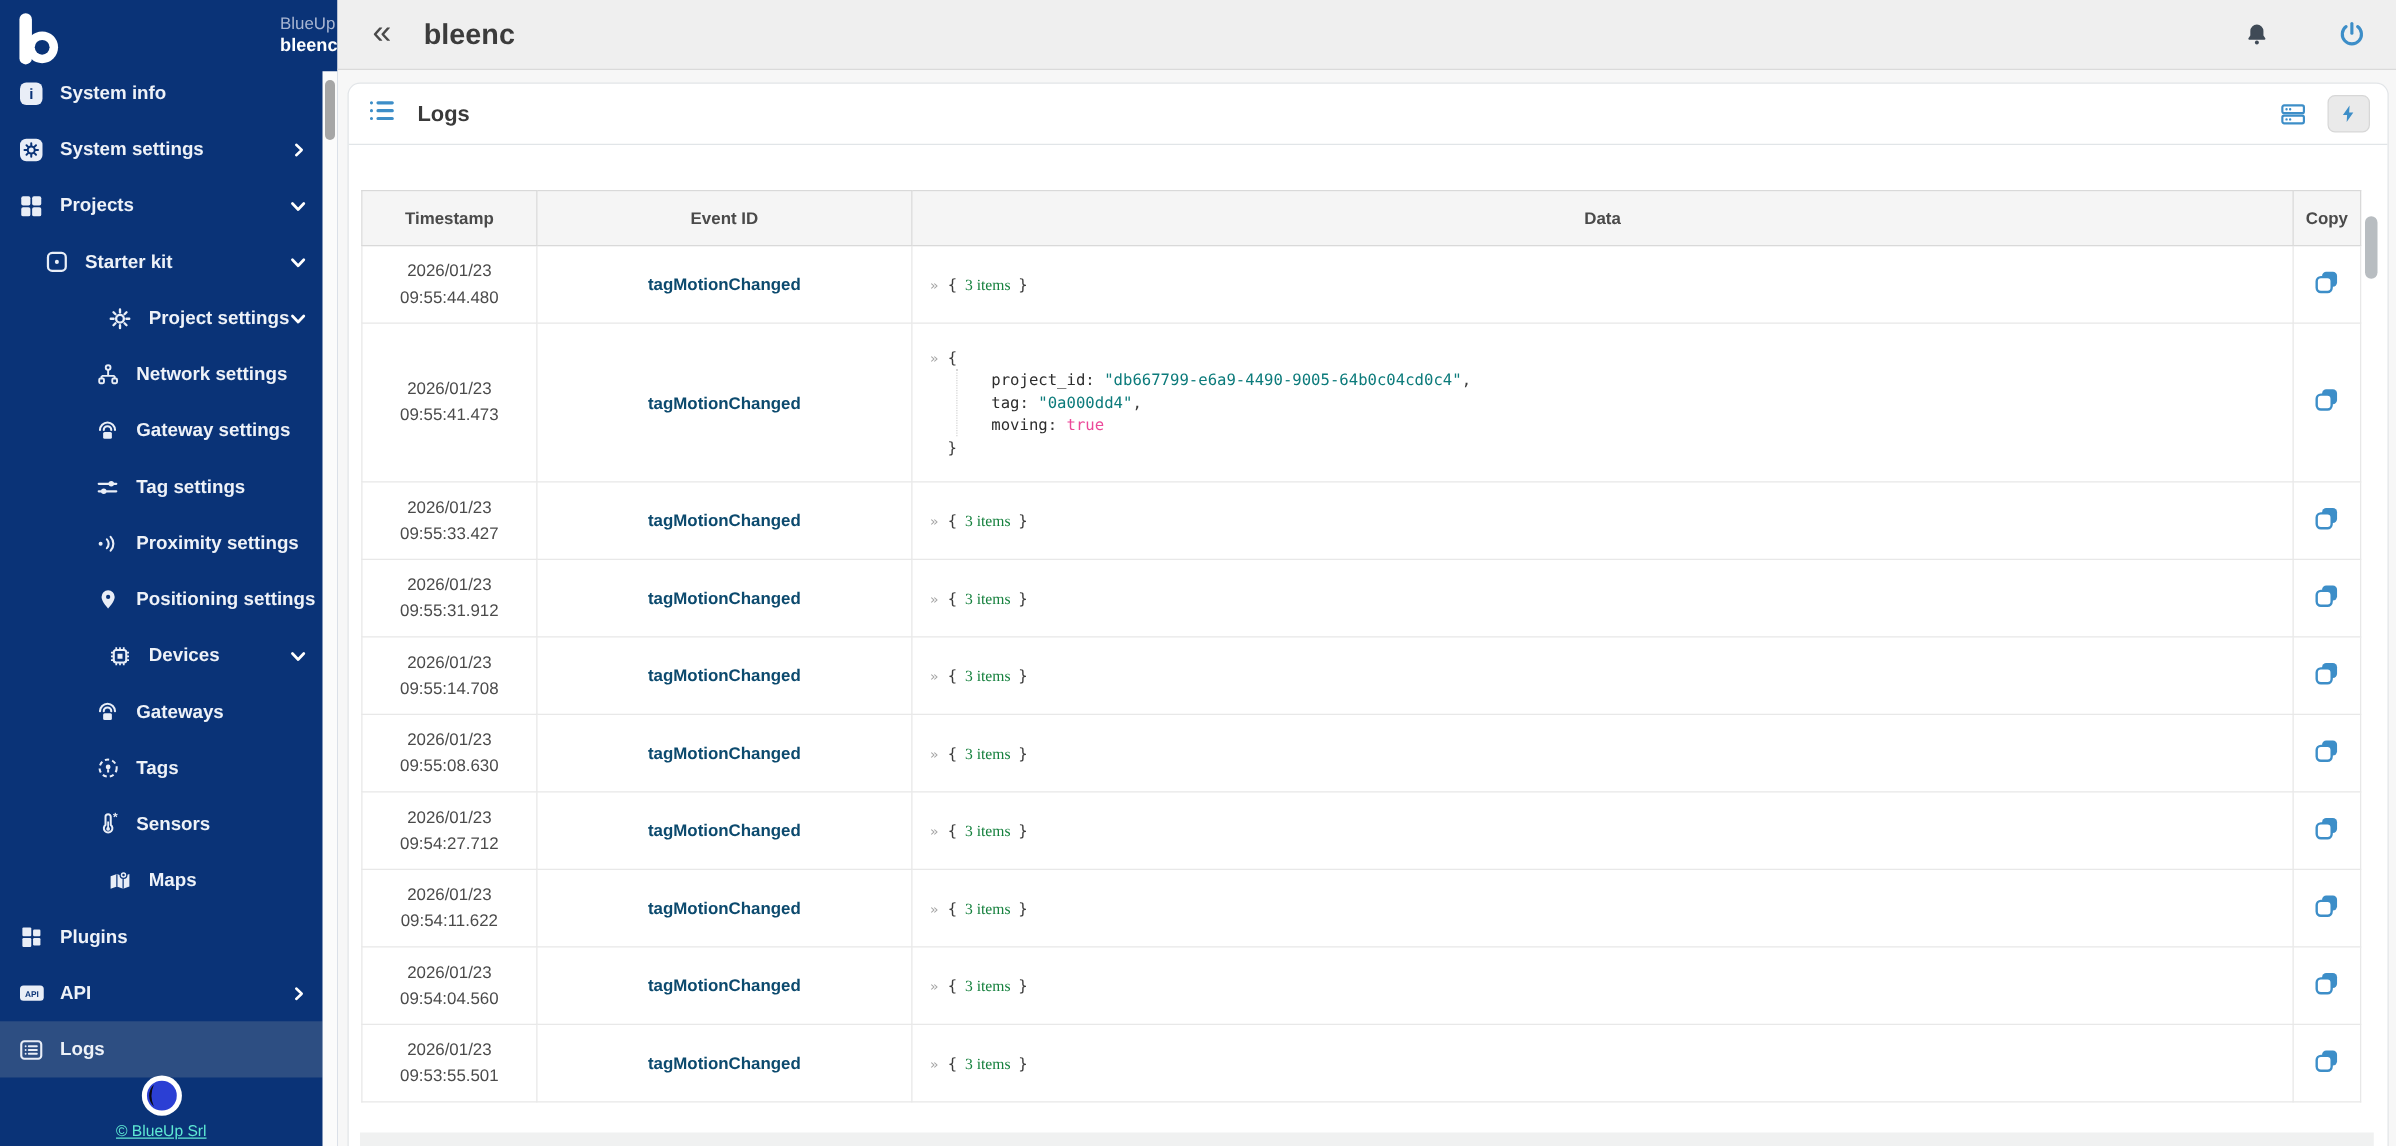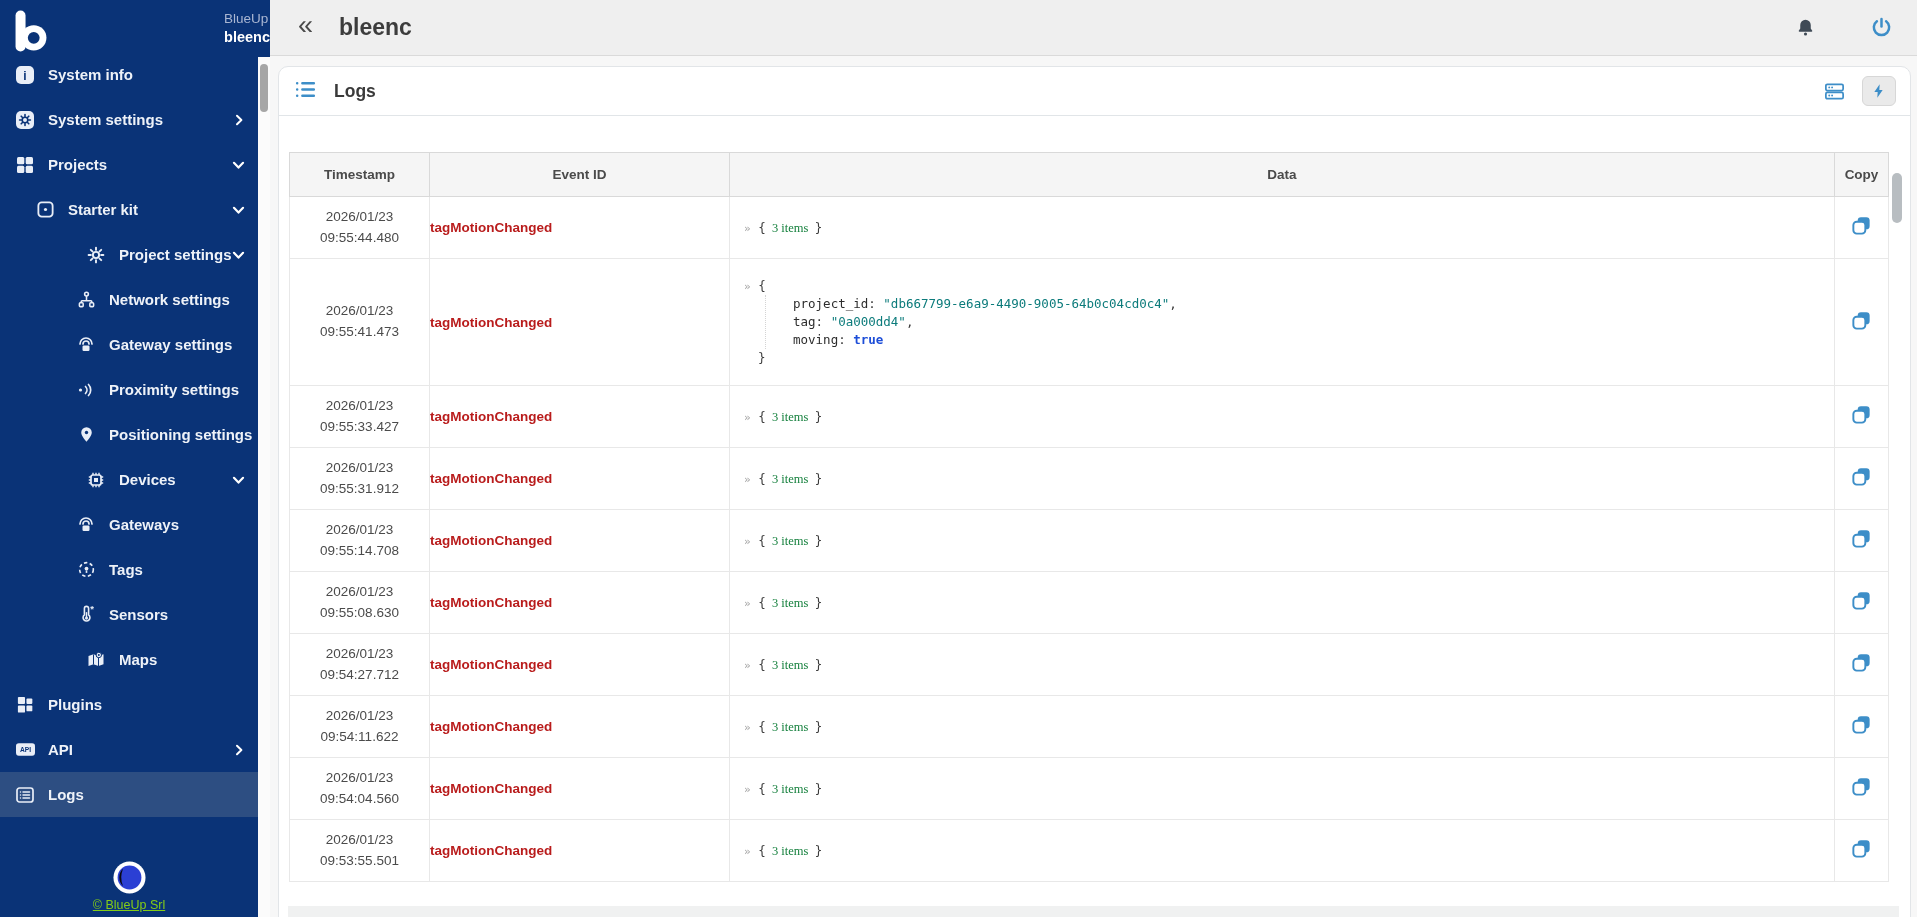--- a/index.html
+++ b/index.html
@@ -18,21 +18,21 @@
   .nav-item { height:45px; display:flex; align-items:center; position:relative;
     color:#eef2f8; font-size:15px; font-weight:600; cursor:pointer; }
   .nav-item.active { background:#2d4e82; }
   .nav-item.lvl0 { padding-left:14px; }
   .nav-item.lvl1 { padding-left:34px; }
   .nav-item.lvl2 { padding-left:85px; }
   .nav-item.lvl3 { padding-left:75px; }
   .nav-icon { width:22px; display:flex; justify-content:center; align-items:center; margin-right:12px; flex:none; }
   .nav-chev { position:absolute; right:13px; top:50%; transform:translateY(-50%); display:flex; }
   .sb-footer { position:absolute; left:0; bottom:0; width:258px; text-align:center; padding-bottom:5px; }
-  .sb-footer-link { display:block; margin-top:0; color:#84cc16; font-size:12.5px; text-decoration:underline; }
+  .sb-footer-link { display:block; margin-top:0; color:#5eead4; font-size:12.5px; text-decoration:underline; }
 
   
   .topbar { position:absolute; left:270px; top:0; right:0; height:56px; background:#efefef;
     border-bottom:1px solid #dadada; display:flex; align-items:center; padding:0 24px 0 28px; }
   .collapse-icon { font-size:27px; color:#4a4a4a; line-height:1; cursor:pointer; padding-bottom:4px; }
   .top-title { font-size:23px; color:#3c3c3c; font-weight:600; margin-left:26px; }
   .topbar .spacer { flex:1; }
   .bell-wrap { margin-right:54px; display:flex; cursor:pointer; }
   .power-wrap { display:flex; cursor:pointer; }
 
@@ -55,32 +55,32 @@
   
   .table-wrap { margin-left:10px; width:1599px;margin-top:36px; }
   table { border-collapse:collapse; table-layout:fixed; width:1599px; border:1px solid #d9d9d9; }
   thead th { background:#f5f5f5; font-size:13.5px; color:#4a4a4a; font-weight:bold;
     border:1px solid #d9d9d9; height:44px; text-align:center; }
   tbody td { border:1px solid #e8e8e8; vertical-align:middle; }
   tbody tr { height:62px; }
   tbody tr.expanded { height:127px; }
   .w-ts { width:140px; } .w-ev { width:300px; } .w-data { width:1105px; } .w-copy { width:54px; }
   .c-ts { font-size:13.5px; color:#4b4b4b; text-align:center; line-height:1.55; }
-  .c-ev { font-weight:bold; font-size:13.5px; color:#b91c1c; }
+  .c-ev { font-weight:bold; font-size:13.5px; color:#0c4a6e; text-align:center; }
   .c-data { padding-left:14px; }
   .c-copy { text-align:center; }
   .copy-btn { display:inline-flex; cursor:pointer; }
 
   .json { font-family:"DejaVu Sans Mono", monospace; font-size:12.5px; color:#3c3c3c; }
   .j-arrow { color:#a3a3a3; font-size:11px; }
   .j-punct { color:#3c3c3c; }
   .j-items { color:#15803d; white-space:pre;font-family:Liberation Serif, serif; }
   .j-key { color:#2d2d2d; }
   .j-str { color:#0c7b7b; }
-  .j-bool { color:#1d4ed8; font-weight:bold; }
+  .j-bool { color:#ec4899; font-weight:normal; }
   .json.expanded { line-height:1.45; }
   .j-lines { margin-left:21px; padding-left:27px; border-left:1px dotted #d4d4d4; }
   .j-close { margin-left:14px; }
 
   .vscroll-thumb { position:absolute; top:106px; right:8px; width:10px; height:50px;
     background:#b8bdc1; border-radius:5px; z-index:4; cursor:pointer; }
   .hscroll-strip { position:absolute; left:18px; width:1611px; bottom:0; height:11px; background:#f0f1f1; z-index:3; }
 </style>
 </head>
 <body>
@@ -192,20 +192,32 @@
         <span class="nav-icon">
           <svg viewBox="0 0 20 20" width="20" height="20">
             <g stroke="#e9eef7" stroke-width="1.7" fill="none" stroke-linecap="round">
               <path d="M4 9a6 6 0 0 1 12 0"></path>
               <path d="M7 9a3 3 0 0 1 6 0"></path>
             </g>
             <rect x="6.5" y="10.5" width="7" height="5.5" rx="1.2" fill="#e9eef7"></rect>
           </svg>
         </span>
         <span class="nav-label">Gateway settings</span>
+      </div>
+      <div class="nav-item lvl3">
+        <span class="nav-icon">
+          <svg viewBox="0 0 20 20" width="20" height="20">
+            <g stroke="#e9eef7" stroke-width="1.8" fill="none" stroke-linecap="round">
+              <path d="M3 7h14M3 13h14"></path>
+            </g>
+            <circle cx="13" cy="7" r="2.2" fill="#e9eef7"></circle>
+            <circle cx="7" cy="13" r="2.2" fill="#e9eef7"></circle>
+          </svg>
+        </span>
+        <span class="nav-label">Tag settings</span>
       </div>
       <div class="nav-item lvl3">
         <span class="nav-icon">
           <svg viewBox="0 0 20 20" width="20" height="20">
             <circle cx="4.5" cy="10" r="1.6" fill="#e9eef7"></circle>
             <g stroke="#e9eef7" stroke-width="1.7" fill="none" stroke-linecap="round">
               <path d="M9.5 6.5a5 5 0 0 1 0 7"></path>
               <path d="M12.5 4.5a8 8 0 0 1 0 11"></path>
             </g>
           </svg>

